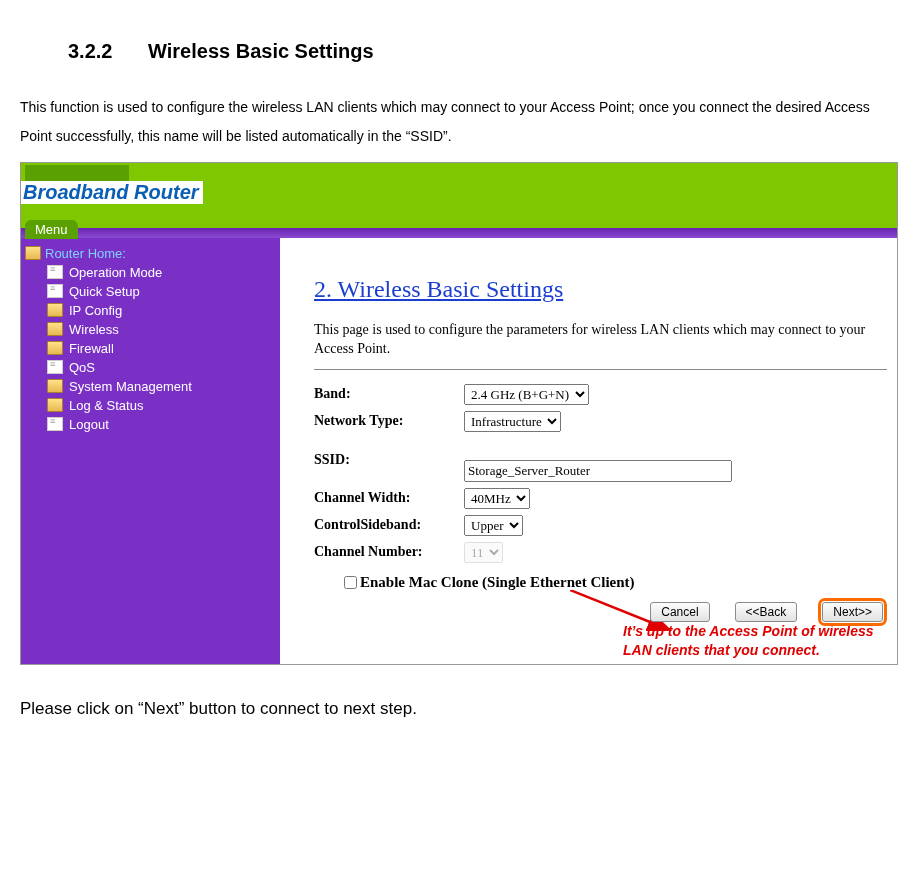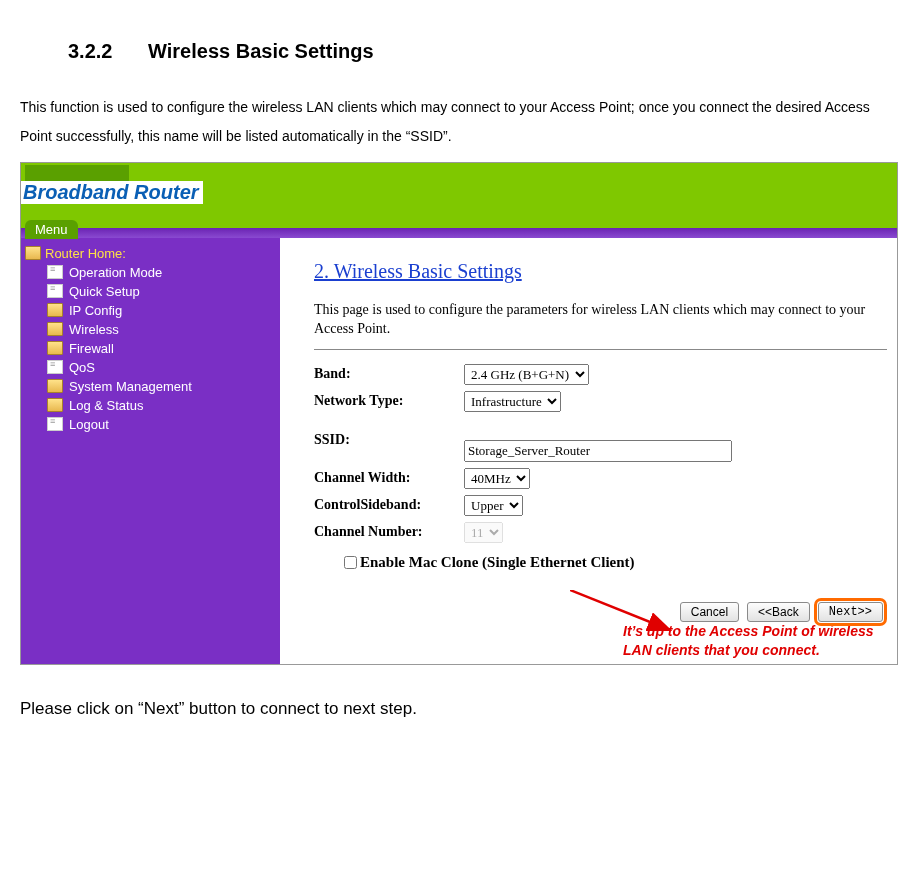--- a/index.html
+++ b/index.html
@@ -130,24 +130,24 @@
     left: 2px;
     top: -2px;
   }
   .content {
     flex: 1;
     padding: 18px 10px 30px 34px;
     position: relative;
     font-family: "Times New Roman", serif;
   }
   .step-title {
-    font-size: 20px;
+    font-size: 24px;
     color: #1a3fd0;
     text-decoration: underline;
-    margin: 4px 0 18px 0;
+    margin: 20px 0 18px 0;
   }
   .step-desc {
     font-size: 14px;
     color: #000;
     max-width: 590px;
     line-height: 1.35;
     margin-bottom: 10px;
   }
   .hr {
     border: none;
@@ -180,35 +180,34 @@
     font-weight: bold;
     display: flex;
     align-items: center;
     gap: 0;
   }
   .btn-row {
     position: absolute;
     right: 14px;
     bottom: 42px;
     display: flex;
-    gap: 8px;
+    gap: 25px;
   }
   .btn {
     font-family: Arial, sans-serif;
     font-size: 12px;
     padding: 2px 10px;
     background: linear-gradient(#fdfdfd,#e2e2e2);
     border: 1px solid #8a8a8a;
     border-radius: 3px;
     cursor: pointer;
   }
   .btn.highlight {
     outline: 3px solid #ff6a00;
     outline-offset: 1px;
-    font-family: Liberation Mono, monospace;
   }
   .annotation {
     position: absolute;
     right: 4px;
     top: 384px;
     width: 270px;
     color: #e00000;
     font-family: Verdana, sans-serif;
     font-size: 14px;
     font-weight: bold;
@@ -240,21 +239,21 @@
     <span class="router-label">Broadband Router</span>
   </div>
   <div class="divider-bar"></div>
 
   <div class="body-row">
     <div class="sidebar">
       <div class="menu-tab">Menu</div>
       <div class="menu-tree">
         <div class="tree-root">
           <span class="ico ico-folder-open"></span>
-          <span style="color:#fde047">Router Home:</span>
+          <span style="color:#7dd3fc">Router Home:</span>
         </div>
         <div class="tree-item">
           <span class="ico ico-page"></span>
           <span>Operation Mode</span>
         </div>
         <div class="tree-item">
           <span class="ico ico-page"></span>
           <span>Quick Setup</span>
         </div>
         <div class="tree-item">

